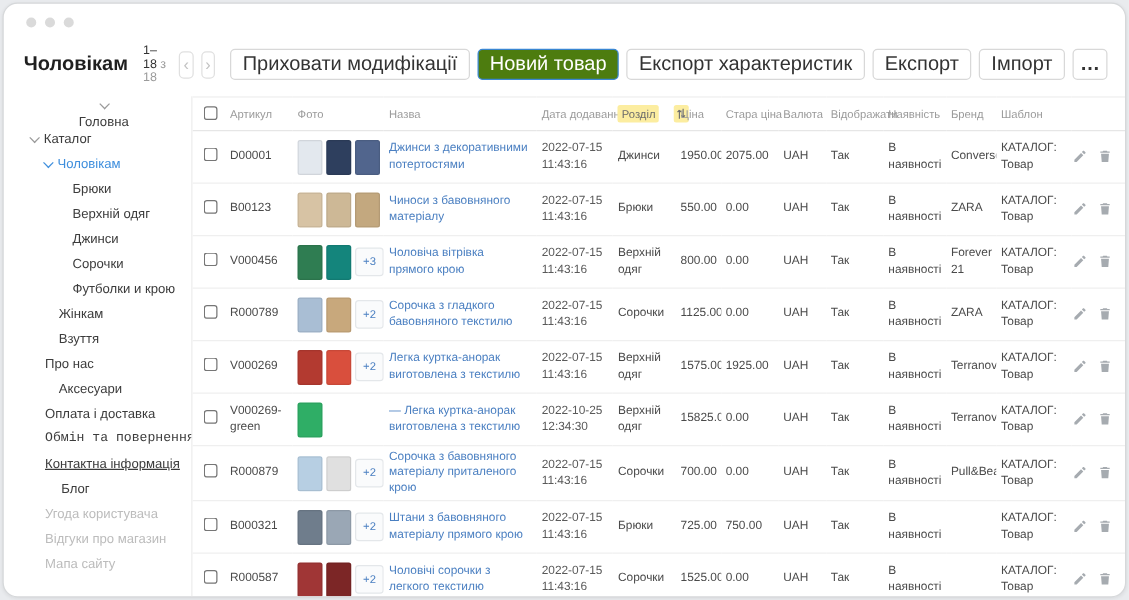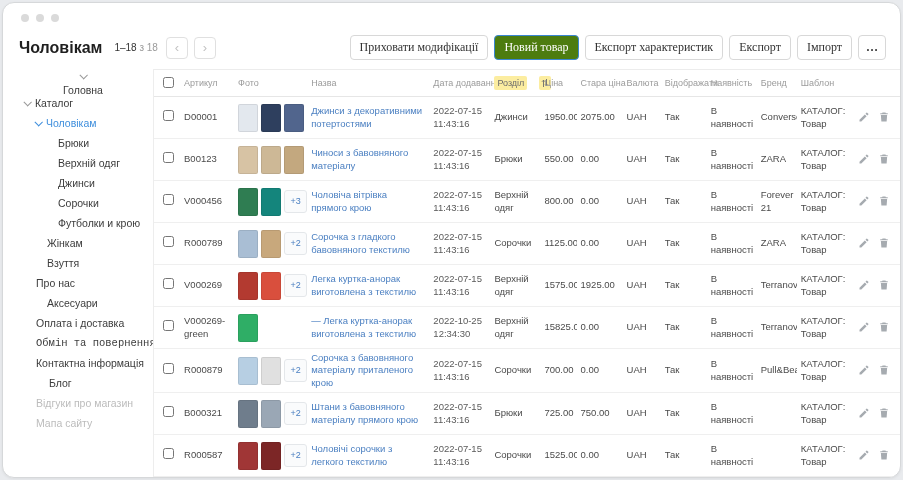--- a/index.html
+++ b/index.html
@@ -9,22 +9,22 @@
   .titlebar{height:30px;flex:none;display:flex;align-items:center;gap:7px;padding-left:18px;}
   .dot{width:8px;height:8px;border-radius:50%;background:#dadada;}
 
   .app-header{flex:none;display:flex;align-items:center;gap:6px;padding:2px 14px 9px 16px;}
   .page-title{font-size:16px;font-weight:700;color:#1f1f1f;margin-right:6px;}
   .pagination{font-size:10px;color:#333;margin-right:2px;}
   .pagination .total{color:#9b9b9b;}
   .pg-btn{width:22px;height:22px;border:1px solid #e0e0e0;background:#fff;border-radius:4px;color:#c2c2c2;
     font-size:13px;display:flex;align-items:center;justify-content:center;cursor:pointer;font-family:inherit;padding:0;}
   .spacer{flex:1;}
-  .btn{height:25px;padding:0 9px;border:1px solid #d8d8d8;background:#fff;border-radius:4px;font-size:12px;
-    color:#333;font-family:Liberation Serif, serif;display:flex;align-items:center;cursor:pointer;white-space:nowrap;}
+  .btn{height:25px;padding:0 9px;border:1px solid #d8d8d8;background:#fff;border-radius:4px;font-size:16px;
+    color:#333;font-family:Liberation Sans, sans-serif;display:flex;align-items:center;cursor:pointer;white-space:nowrap;}
   .btn-primary{background:#4d7c0f;border-color:#3a86d2;color:#fff;}
   .btn-more{width:28px;justify-content:center;font-weight:bold;}
 
   .main{flex:1;display:flex;min-height:0;}
   .sidebar{width:150px;flex:none;border-right:1px solid #ededed;padding-top:4px;overflow:hidden;}
   .sb-item{display:flex;align-items:center;gap:5px;height:20px;font-size:10.5px;color:#3c3c3c;
     cursor:pointer;white-space:nowrap;}
   .sb-item .caret{width:5px;height:5px;border-right:1.3px solid #9a9a9a;border-bottom:1.3px solid #9a9a9a;
     transform:rotate(45deg) translateY(-1px);flex:none;}
   .sb-item .caret-spacer{width:7px;flex:none;}
@@ -132,27 +132,31 @@
             <span>Аксесуари</span>
           </div>
           <div class="sb-item" style="padding-left: 21px;">
             <span class="caret-spacer"></span>
             <span>Оплата і доставка</span>
           </div>
           <div class="sb-item" style="padding-left: 21px; font-family: Liberation Mono, monospace;">
             <span class="caret-spacer"></span>
             <span>Обмін та повернення</span>
           </div>
-          <div class="sb-item" style="padding-left: 21px;">
+          <div class="sb-item" style="padding-left: 21px; text-decoration: underline;">
             <span class="caret-spacer"></span>
             <span>Контактна інформація</span>
           </div>
           <div class="sb-item" style="padding-left: 34px;">
             <span class="caret-spacer"></span>
             <span>Блог</span>
+          </div>
+          <div class="sb-item muted" style="padding-left: 21px;">
+            <span class="caret-spacer"></span>
+            <span>Угода користувача</span>
           </div>
           <div class="sb-item muted" style="padding-left: 21px;">
             <span class="caret-spacer"></span>
             <span>Відгуки про магазин</span>
           </div>
           <div class="sb-item muted" style="padding-left: 21px;">
             <span class="caret-spacer"></span>
             <span>Мапа сайту</span>
           </div>
         </div>

